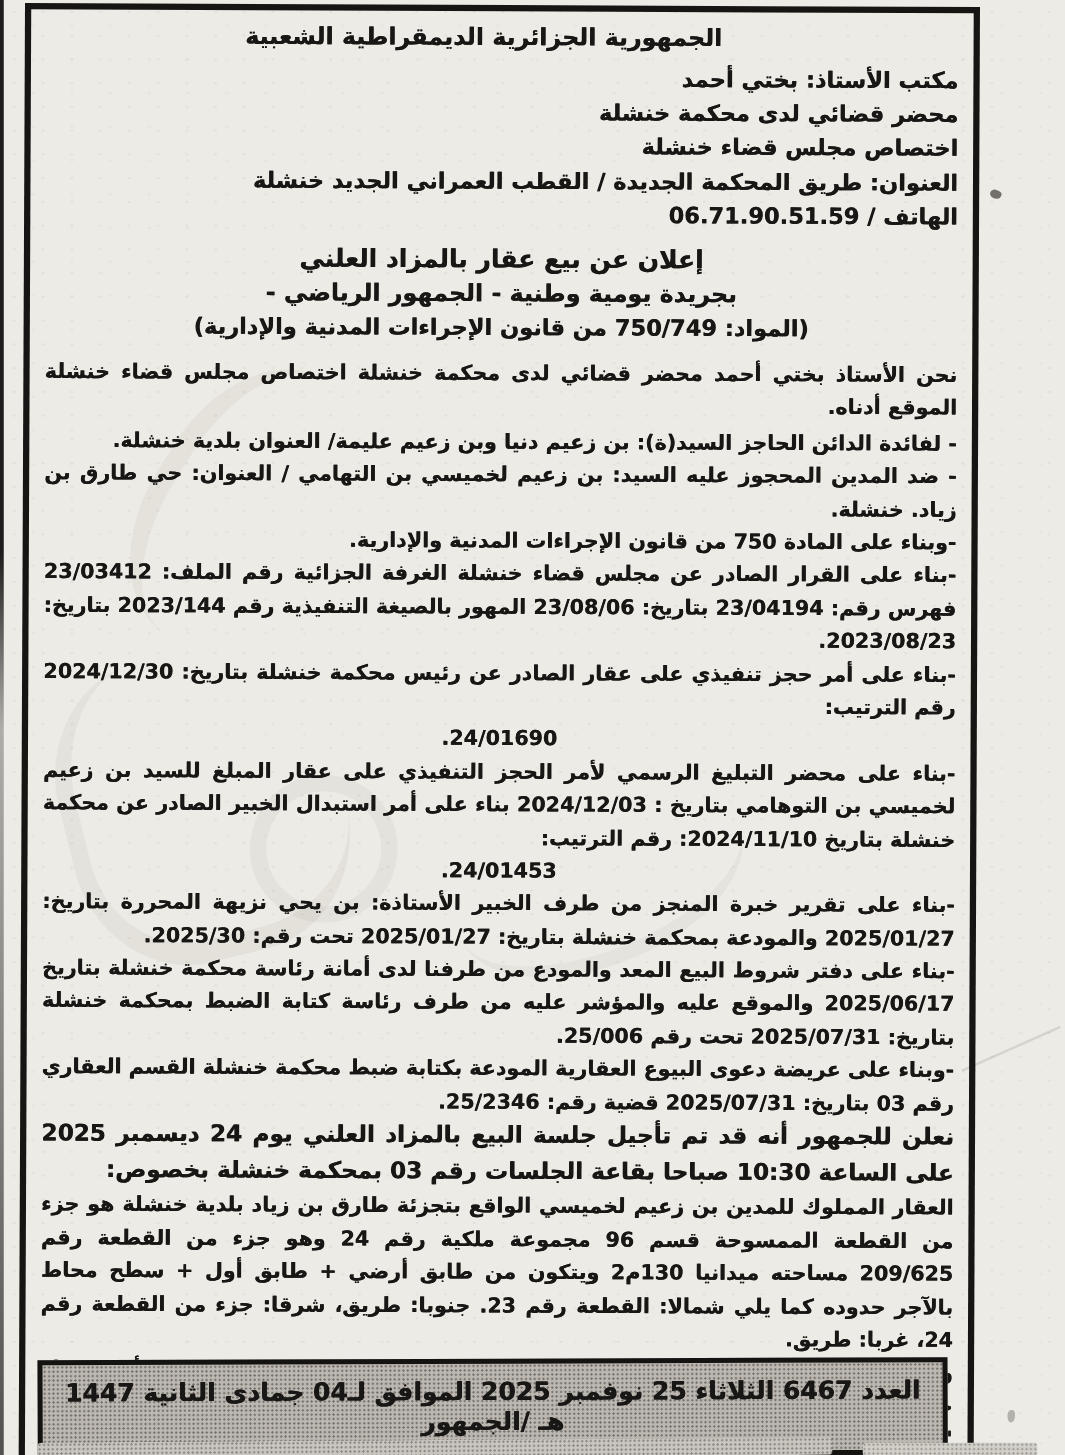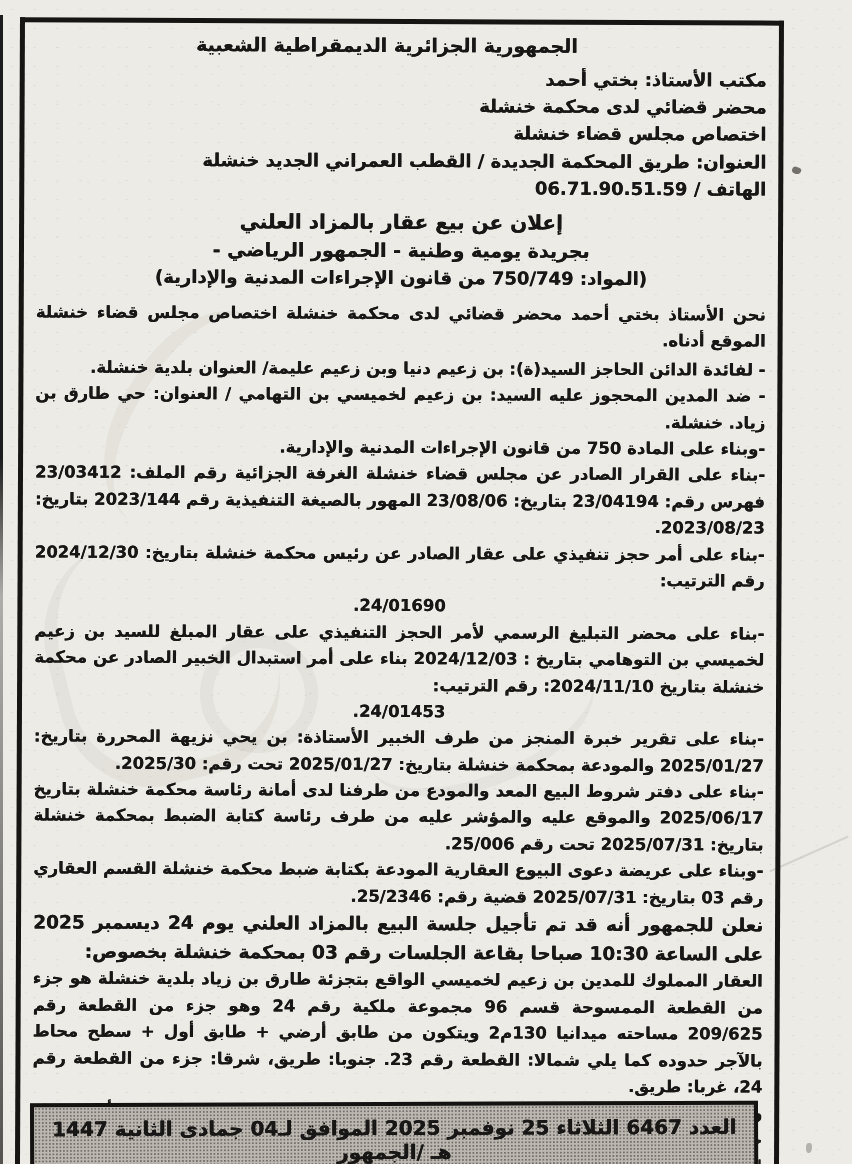--- a/index.html
+++ b/index.html
@@ -7,21 +7,21 @@
     width:852px;height:1164px;overflow:hidden;position:relative;
     background-color:#edebe5;
     background-image:
       radial-gradient(rgba(60,55,50,.055) 1px, transparent 1.3px),
       radial-gradient(rgba(60,55,50,.04) 1px, transparent 1.2px);
     background-size:23px 19px, 31px 27px;
     background-position:0 0, 11px 7px;
     font-family:"DejaVu Sans", sans-serif;
     color:#181716;
   }
-  .page{position:absolute;inset:0;margin-top:15px;}
+  .page{position:absolute;inset:0;}
   
   .scan-edge{position:absolute;left:0;top:0;width:3px;height:1164px;
     background:linear-gradient(#1d1d1d 0%,#1d1d1d 38%,rgba(29,29,29,.3) 50%,rgba(29,29,29,.55) 78%,rgba(29,29,29,.75) 100%);}
   
   .frame{
     position:absolute;left:20px;top:4px;width:764px;height:1200px;
     border:5px solid #161514;border-bottom:none;
     padding:6px 12px 0 12px;box-sizing:border-box;
     transform:rotate(0.25deg);transform-origin:top center;
     direction:rtl;

